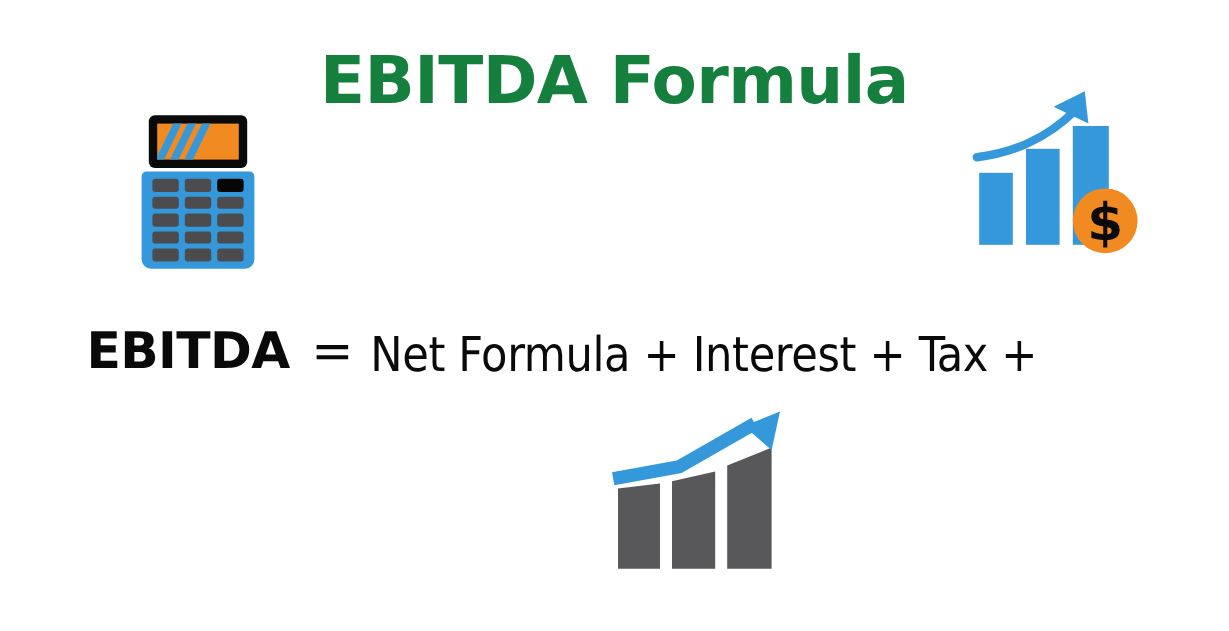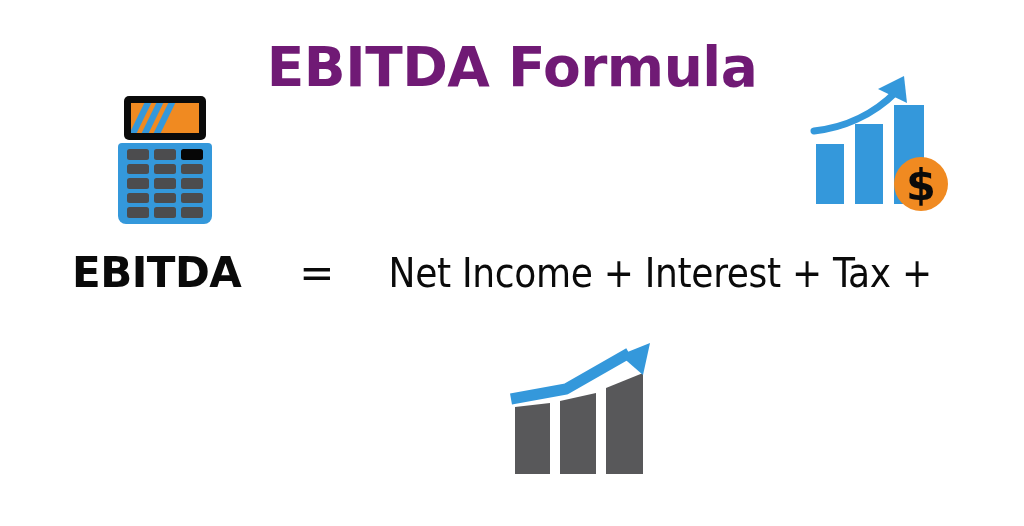--- a/index.html
+++ b/index.html
@@ -22,21 +22,21 @@
   #title {
     position: absolute;
     left: 0;
     top: 40px;
     width: 1024px;
     text-align: center;
     font-family: "DejaVu Sans", sans-serif;
     font-size: 55px;
     font-weight: bold;
     letter-spacing: -0.5px;
-    color: #701a75;
+    color: #15803d;
     line-height: 1;
     white-space: nowrap;
   }
 
   
   #calculator {
     position: absolute;
     left: 118px;
     top: 96px;
     width: 94px;
@@ -97,22 +97,21 @@
   }
 
   
   #formula {
     position: absolute;
     left: 72px;
     top: 228px;
     width: 890px;
     height: 90px;
     display: flex;
-    align-items: center;
-    gap: 40px;
+    align-items: flex-end;
   }
   #formula-lhs {
     font-family: "DejaVu Sans", sans-serif;
     font-size: 42px;
     font-weight: bold;
     color: #0A0A0A;
     line-height: 50px;
     letter-spacing: -0.5px;
     white-space: nowrap;
   }
@@ -188,21 +187,21 @@
         <div class="calc-key"></div>
         <div class="calc-key"></div>
       </div>
     </div>
   </div>
 
   <div id="formula">
     <span id="formula-lhs">EBITDA</span>
     <span id="formula-equals">=</span>
     <span id="formula-rhs">
-      <span class="formula-line">Net Income + Interest + Tax +</span>
+      <span class="formula-line">Net Formula + Interest + Tax +</span>
     </span>
   </div>
 
   <div id="chart-top-right">
     <svg width="158" height="138" viewBox="0 0 158 138">
 
       <g>
         <path d="M10 55 C 38 52, 68 40, 92 16" fill="none" stroke="#3498DB" stroke-width="7" stroke-linecap="round"></path>
         <path d="M100 0 L 103 27 L 74 13 Z" fill="#3498DB"></path>
       </g>

